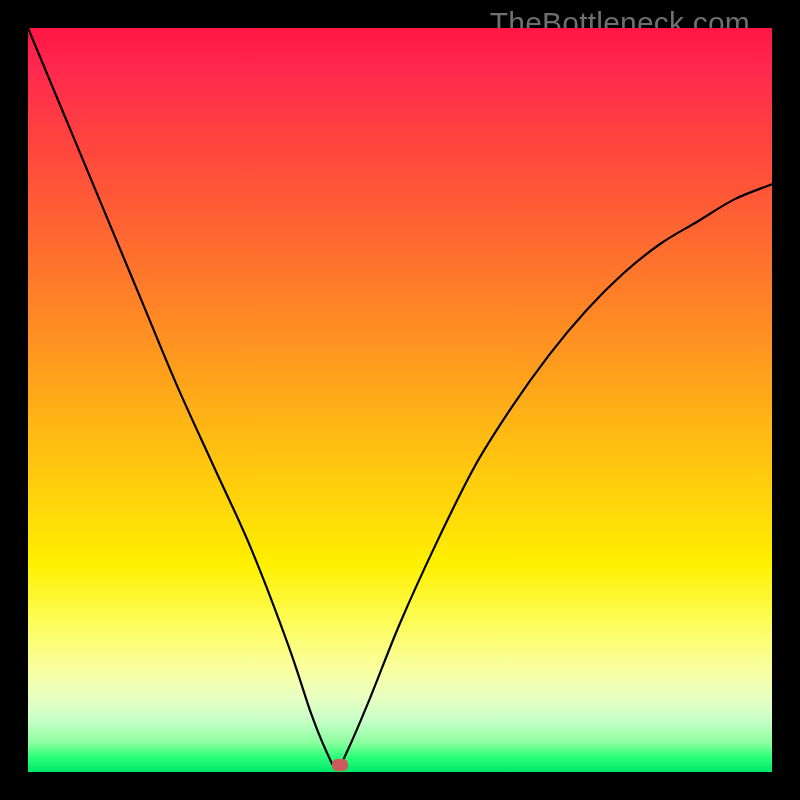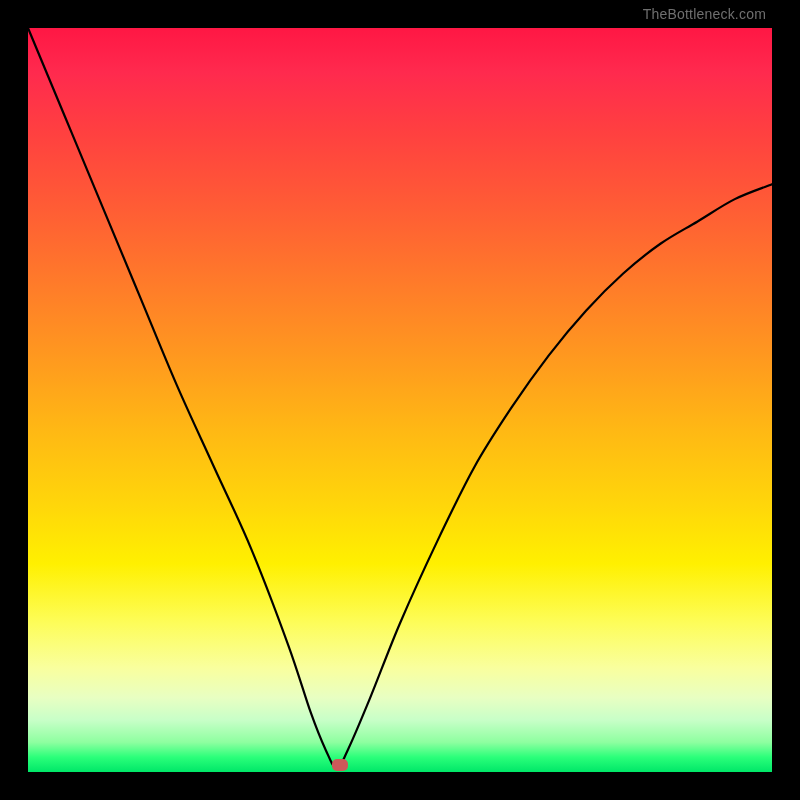--- a/index.html
+++ b/index.html
@@ -41,23 +41,23 @@
       #e8ffc2 90%,
       #c8ffc8 93%,
       #8effa0 96%,
       #2bff7a 98%,
       #00e768 100%
     );
   }
   .watermark {
     position: absolute;
     top: 6px;
-    right: 34px;
+    right: 50px;
     color: #6f6f6f;
-    font-size: 14px;
+    font-size: 30px;
     font-weight: 500;
     letter-spacing: 0.2px;
     user-select: none;
   }
   svg.curve {
     position: absolute;
     left: 0;
     top: 0;
     width: 744px;
     height: 744px;

